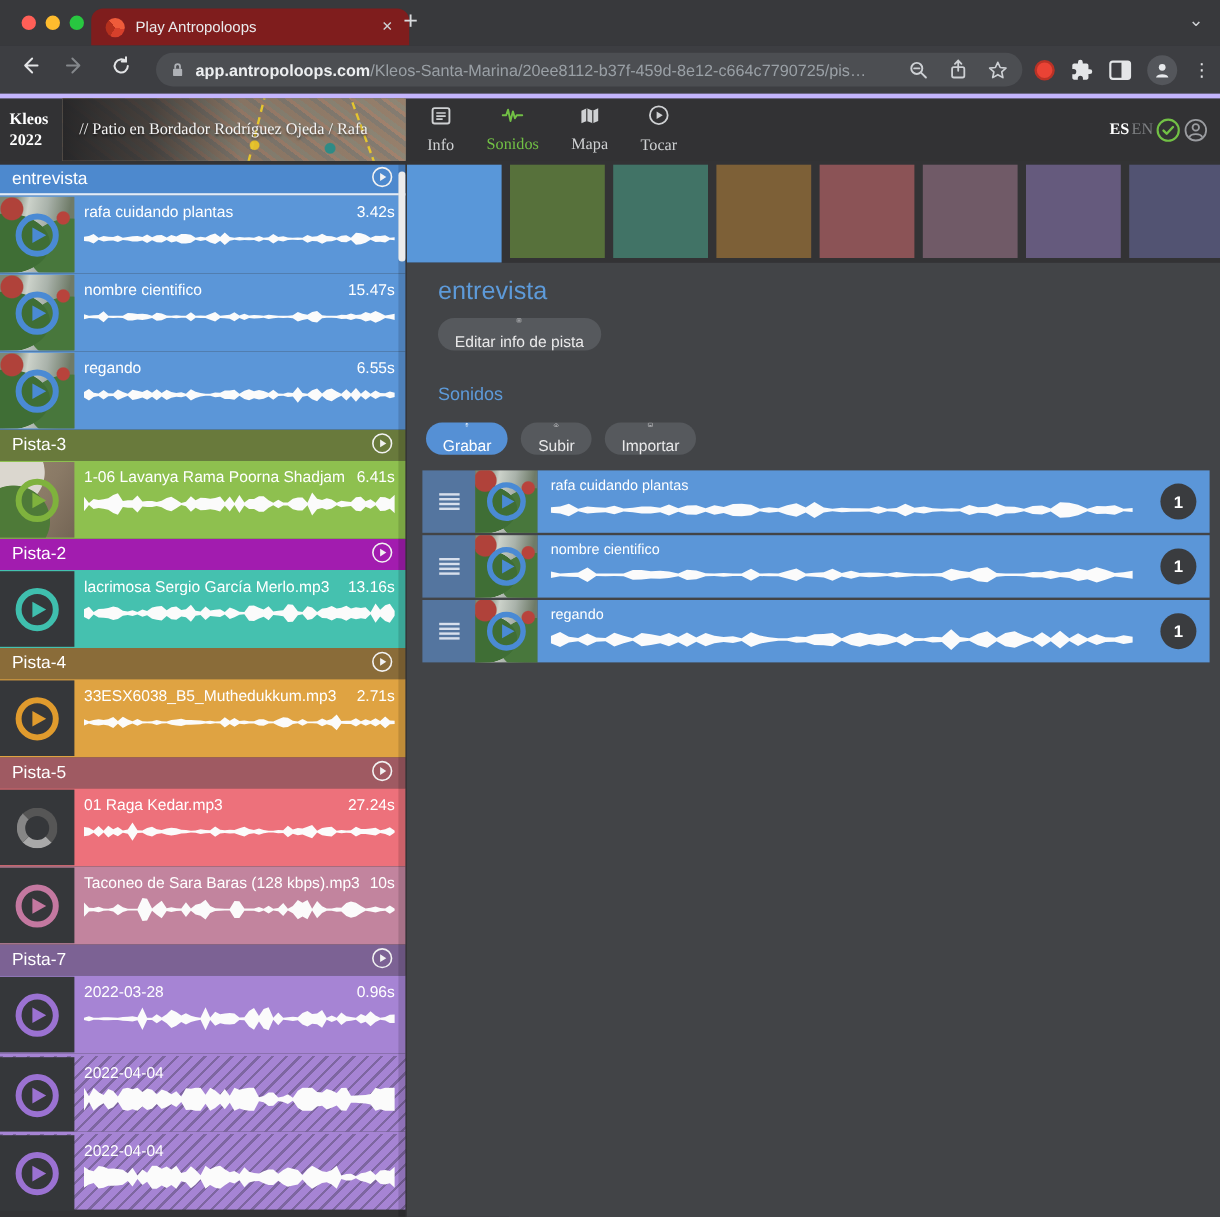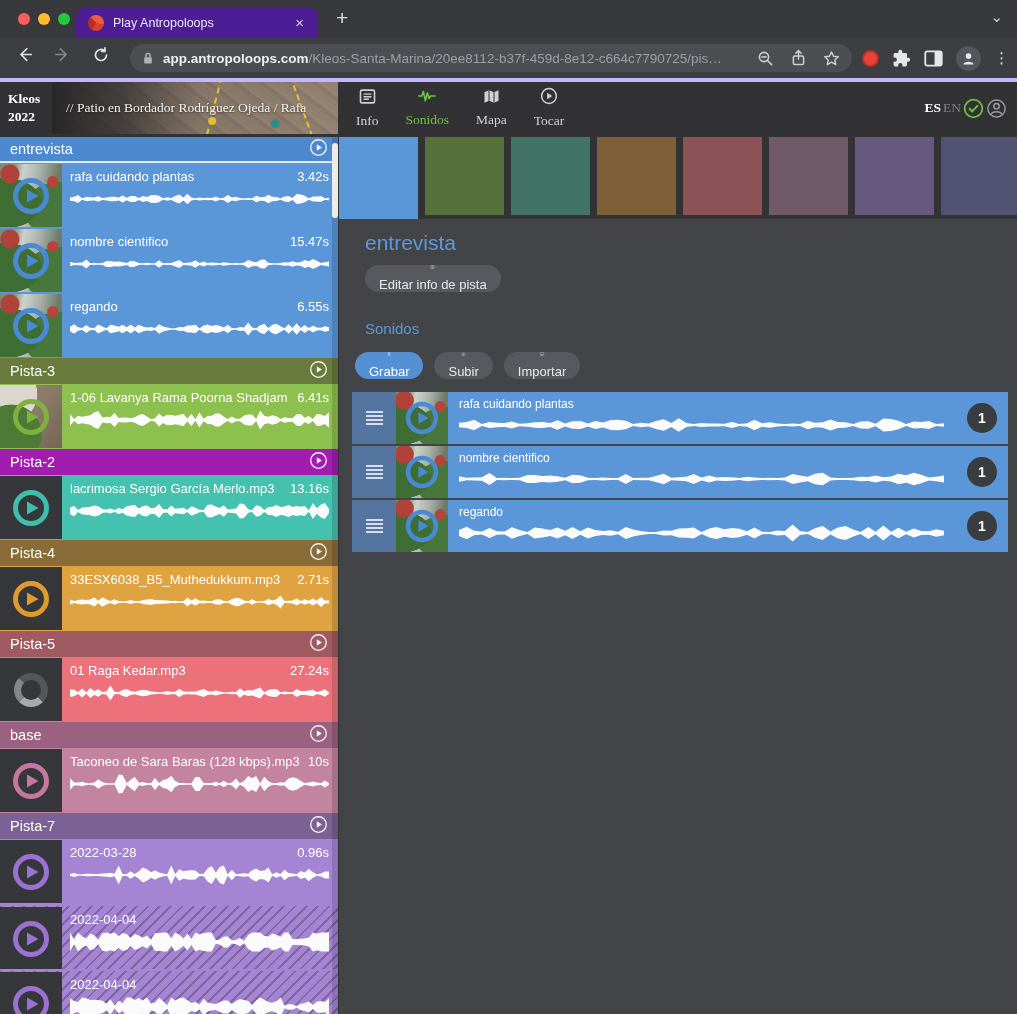--- a/index.html
+++ b/index.html
@@ -3,21 +3,21 @@
 <meta charset="utf-8">
 <style>
   html,body{margin:0;padding:0;}
   body{width:1017px;height:1014px;position:relative;overflow:hidden;background:#333335;
        font-family:"Liberation Sans",sans-serif;-webkit-font-smoothing:antialiased;}
 
   
   .tabstrip{position:absolute;top:0;left:0;right:0;height:38px;background:#38393c;}
   .lights{position:absolute;top:13px;left:18px;display:flex;gap:8px;}
   .light{width:12px;height:12px;border-radius:50%;}
-  .tab{position:absolute;left:76px;top:7px;width:242px;height:31px;background:#4c1d95;
+  .tab{position:absolute;left:76px;top:7px;width:265px;height:31px;background:#7f1d1d;
        border-radius:10px 10px 0 0;display:flex;align-items:center;padding:0 12px;box-sizing:border-box;justify-content:center;}
   .favicon{width:16px;height:16px;border-radius:50%;flex:none;
        background:conic-gradient(from 210deg,#b5301d 0 110deg,#ef5b3a 110deg 250deg,#d7402b 250deg 360deg);}
   .tabtitle{flex:1;color:#e9eaec;font-size:12.5px;margin-left:9px;white-space:nowrap;overflow:hidden;}
   .tabclose{color:#cfd1d4;font-size:15px;line-height:1;padding:2px;}
   .newtab{position:absolute;left:336px;top:6px;color:#d8dadd;font-size:21px;font-weight:300;}
   .tabchevron{position:absolute;right:14px;top:8px;color:#cfd1d4;font-size:15px;}
   .toolbar{position:absolute;top:38px;left:0;right:0;height:40px;background:#3d3e42;}
   .navbtn{position:absolute;top:8px;font-size:17px;color:#e3e4e6;}
   .omnibox{position:absolute;top:6px;left:130px;width:722px;height:28px;border-radius:14px;
@@ -402,27 +402,20 @@
             <span class="snd-dur">27.24s</span>
           </div>
           <div class="wave">
             <svg viewBox="0 0 100 20" preserveAspectRatio="none">
               <path d="M0,10 L0.0,6.2 L1.6,6.8 L3.1,9.1 L4.7,5.4 L6.3,9.2 L7.8,5.1 L9.4,8.0 L10.9,6.2 L12.5,9.1 L14.1,8.3 L15.6,2.4 L17.2,8.8 L18.8,9.1 L20.3,6.9 L21.9,5.9 L23.4,8.1 L25.0,8.7 L26.6,7.4 L28.1,6.7 L29.7,7.3 L31.3,8.4 L32.8,8.7 L34.4,9.2 L35.9,9.1 L37.5,8.0 L39.1,8.7 L40.6,8.8 L42.2,5.7 L43.8,8.5 L45.3,8.8 L46.9,8.5 L48.4,8.6 L50.0,7.2 L51.6,6.0 L53.1,7.9 L54.7,8.6 L56.3,7.4 L57.8,8.6 L59.4,9.2 L60.9,9.2 L62.5,8.7 L64.1,8.9 L65.6,5.2 L67.2,8.2 L68.8,6.9 L70.3,7.5 L71.9,6.0 L73.4,4.4 L75.0,9.2 L76.6,7.0 L78.1,6.3 L79.7,5.9 L81.3,9.2 L82.8,8.6 L84.4,9.0 L85.9,8.9 L87.5,6.0 L89.1,7.9 L90.6,7.9 L92.2,7.4 L93.8,6.8 L95.3,8.9 L96.9,8.1 L98.4,6.3 L100.0,9.2 L100,10 L100.0,10.8 L98.4,13.7 L96.9,11.9 L95.3,11.1 L93.8,13.2 L92.2,12.6 L90.6,12.1 L89.1,12.1 L87.5,14.0 L85.9,11.1 L84.4,11.0 L82.8,11.4 L81.3,10.8 L79.7,14.1 L78.1,13.7 L76.6,13.0 L75.0,10.8 L73.4,15.6 L71.9,14.0 L70.3,12.5 L68.8,13.1 L67.2,11.8 L65.6,14.8 L64.1,11.1 L62.5,11.3 L60.9,10.8 L59.4,10.8 L57.8,11.4 L56.3,12.6 L54.7,11.4 L53.1,12.1 L51.6,14.0 L50.0,12.8 L48.4,11.4 L46.9,11.5 L45.3,11.2 L43.8,11.5 L42.2,14.3 L40.6,11.2 L39.1,11.3 L37.5,12.0 L35.9,10.9 L34.4,10.8 L32.8,11.3 L31.3,11.6 L29.7,12.7 L28.1,13.3 L26.6,12.6 L25.0,11.3 L23.4,11.9 L21.9,14.1 L20.3,13.1 L18.8,10.9 L17.2,11.2 L15.6,17.6 L14.1,11.7 L12.5,10.9 L10.9,13.8 L9.4,12.0 L7.8,14.9 L6.3,10.8 L4.7,14.6 L3.1,10.9 L1.6,13.2 L0.0,13.8 Z" fill="#fbfbfb"></path>
             </svg>
           </div>
         </div>
       </div>
       <div>
-        <div class="trk-hdr" style="background: rgb(155, 97, 128);">
-          <span class="hname">base</span>
-          <span><svg width="19" height="19" viewBox="0 0 20 20">
-              <circle cx="10" cy="10" r="8.2" stroke="#f2f2f2" stroke-width="1.4" fill="none"></circle>
-              <path d="M8.2 6.6 L13.6 10 L8.2 13.4 Z" fill="#f2f2f2"></path>
-            </svg></span>
-        </div>
         <div class="snd" style="background: rgb(194, 132, 158);">
           <div class="thumb dark">
             <svg width="40" height="40" viewBox="0 0 40 40">
               <circle cx="20" cy="20" r="15.5" fill="none" stroke="#c478a0" stroke-width="5"></circle>
               <path d="M16 13.5 L27.5 20 L16 26.5 Z" fill="#c478a0"></path>
             </svg>
           </div>
           <div class="snd-top">
             <span class="snd-title">Taconeo de Sara Baras (128 kbps).mp3</span>
             <span class="snd-dur">10s</span>

